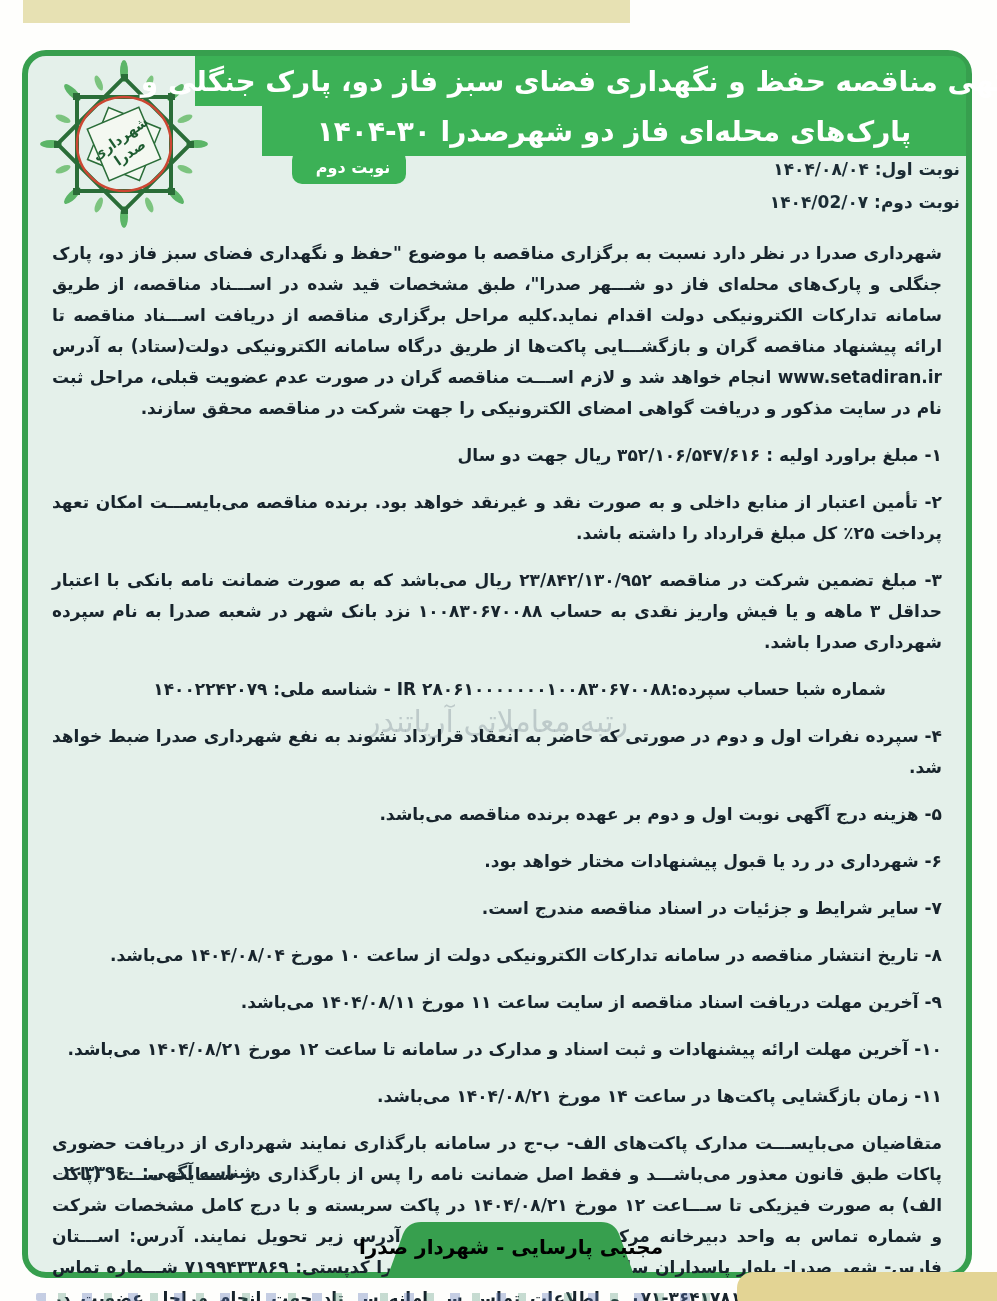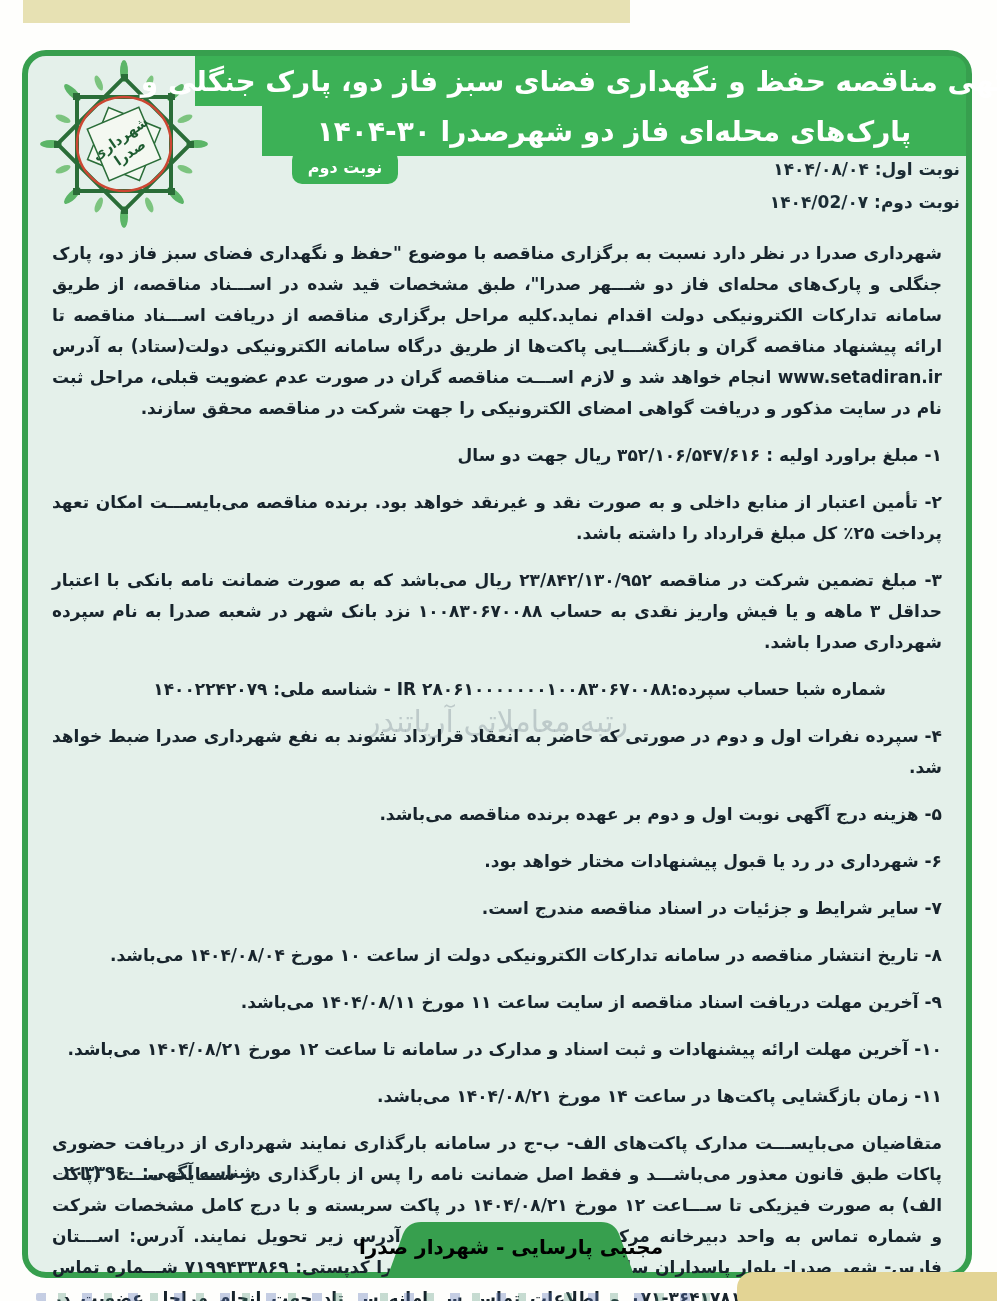--- a/index.html
+++ b/index.html
@@ -7,21 +7,21 @@
         font-family:"DejaVu Sans",sans-serif;}
   .top-strip{position:absolute;left:23px;top:0;width:607px;height:23px;background:#e7e1b3;}
   .sheet{position:absolute;left:22px;top:50px;width:950px;height:1228px;box-sizing:border-box;
          background:#e4f0ea;border:6px solid #379f4e;border-radius:24px;}
   .title-bar{position:absolute;background:#3cb156;color:#ffffff;font-weight:bold;font-size:28px;
          display:flex;align-items:center;justify-content:center;white-space:nowrap;direction:rtl;}
   .t1{left:167px;right:0;top:0;height:50px;border-radius:0 14px 0 0;}
   .t2{left:234px;right:0;top:50px;height:50px;}
   .round-badge{position:absolute;left:264px;top:94px;width:106px;height:34px;background:#3cb156;
          border-radius:10px;color:#fff;font-weight:bold;font-size:16px;direction:rtl;
-         display:flex;align-items:center;justify-content:center;}
+         display:flex;align-items:center;justify-content:center;padding-left:8px;}
   .dates{position:absolute;right:6px;top:97px;text-align:right;font-weight:bold;font-size:17px;
          line-height:33px;color:#1a2b33;direction:rtl;}
   .logo{position:absolute;left:10px;top:2px;}
   .wm-latin{position:absolute;left:125px;top:492px;display:flex;align-items:center;gap:16px;
          opacity:.33;pointer-events:none;}
   .wm-latin .wm-text{font-size:102px;font-weight:bold;color:#7e8791;letter-spacing:1px;}
   .wm-fa{position:absolute;left:0;right:0;top:648px;text-align:center;direction:rtl;font-size:30px;
          letter-spacing:16px;color:rgba(108,120,134,.32);font-weight:normal;pointer-events:none;}
   .body-text{position:absolute;left:8px;right:8px;top:166px;direction:rtl;text-align:justify;
          font-weight:bold;font-size:17px;line-height:31px;color:#18242c;}

